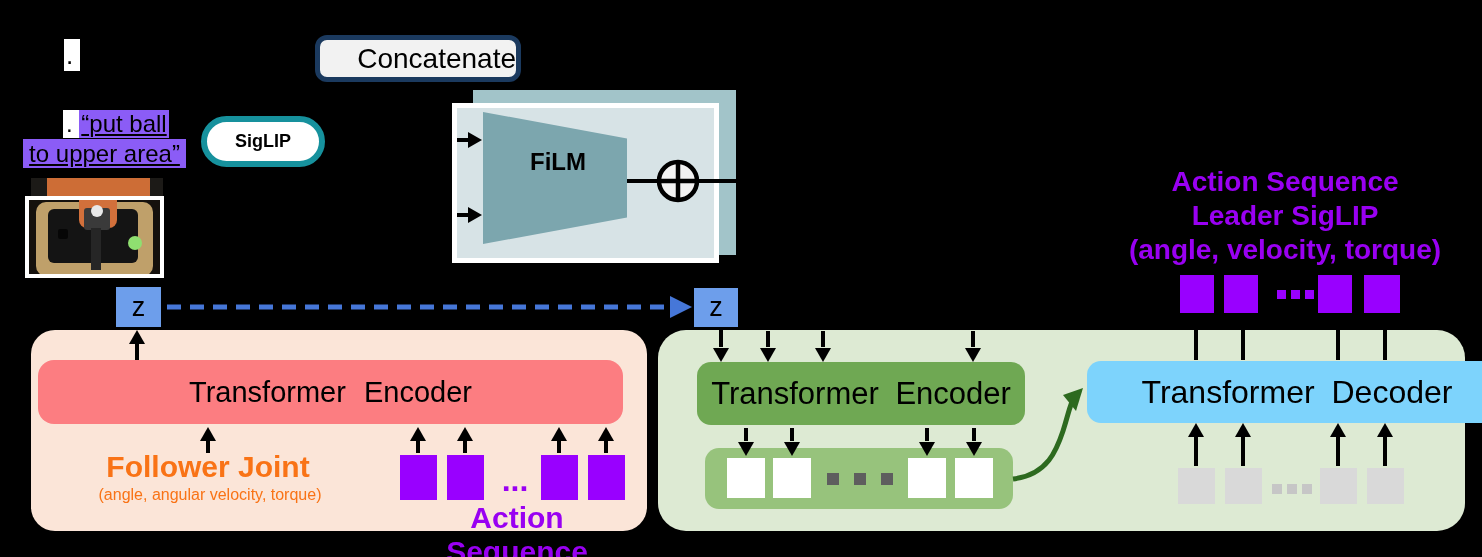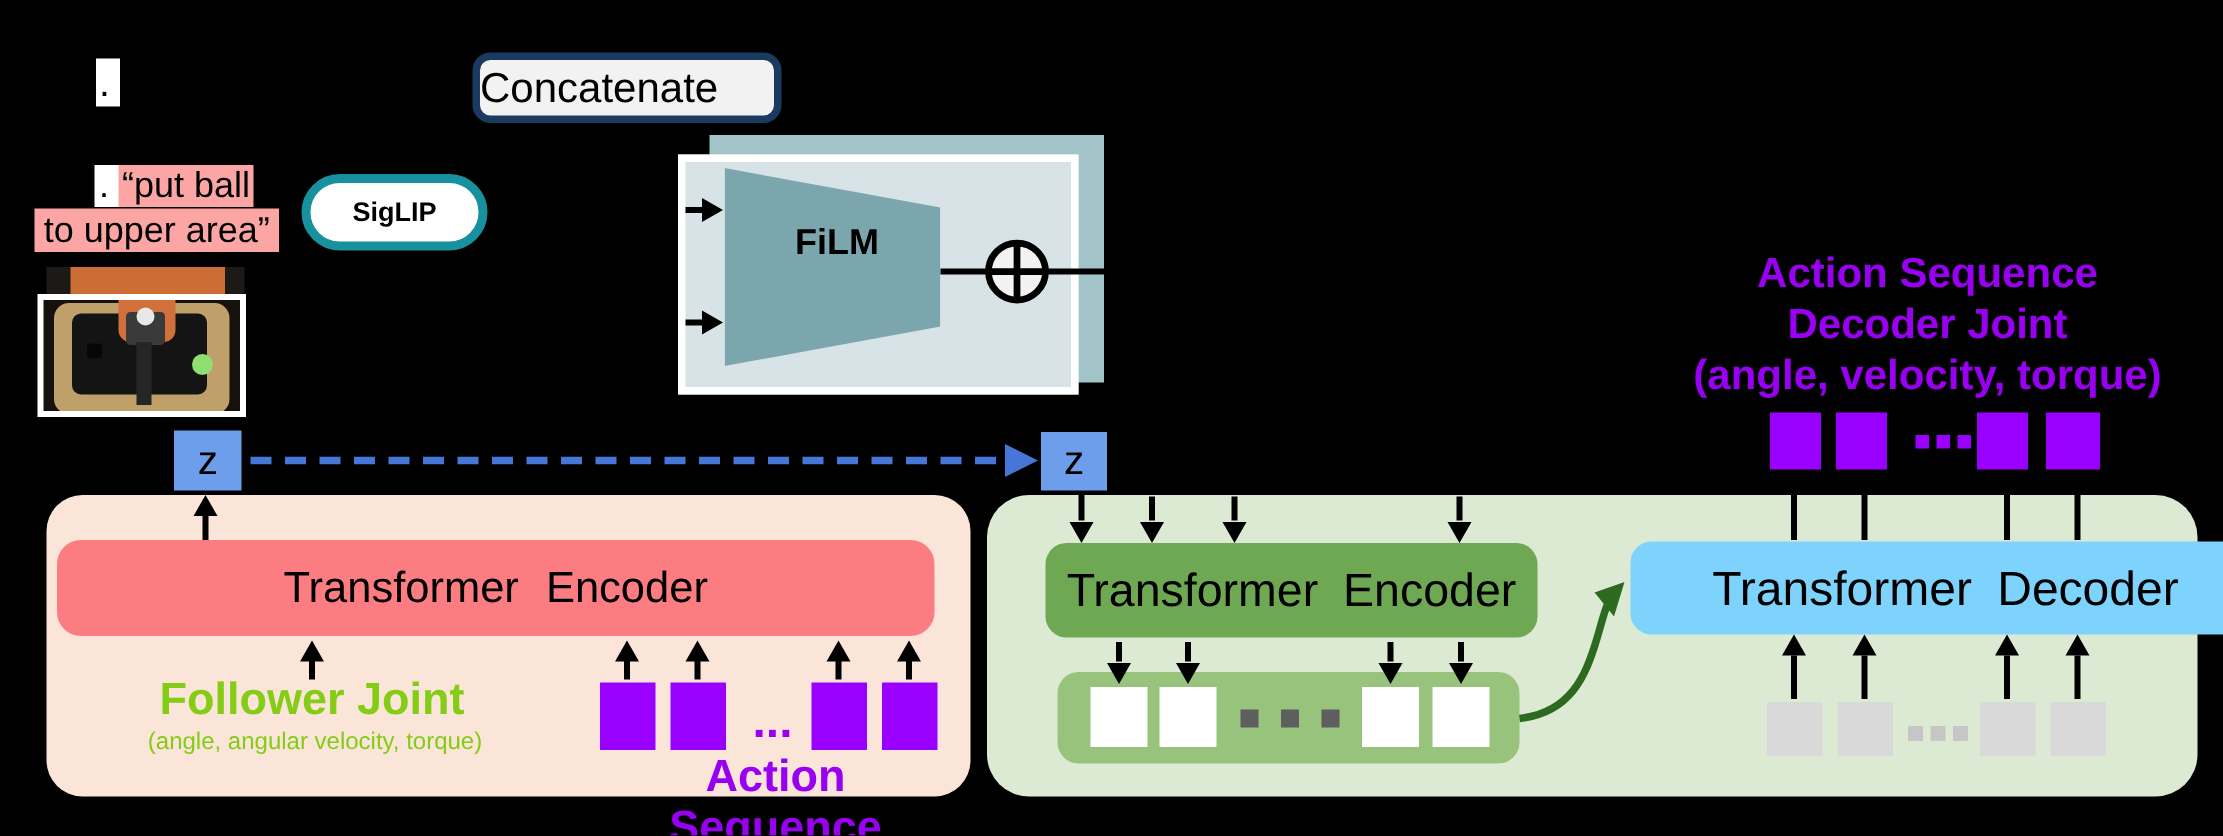--- a/index.html
+++ b/index.html
@@ -1,26 +1,26 @@
 <!DOCTYPE html>
 <html><head>
 <meta charset="utf-8">
 <style>
   html,body{margin:0;padding:0;background:#000;}
   .stage{position:relative;width:1482px;height:557px;background:#000;overflow:hidden;
          font-family:"Liberation Sans", sans-serif;}
   
   .chip{position:absolute;display:flex;align-items:flex-end;color:#000;}
-  .hl{background:#fca5a5;}
+  .hl{background:#8b5cf6;text-decoration:underline;}
   .white-chip{background:#ffffff;}
   .quote-line{font-size:24px;line-height:28px;}
   
   .concat{position:absolute;left:315px;top:35px;width:206px;height:47px;box-sizing:border-box;
           background:#f2f2f2;border:5px solid #1b3a5f;border-radius:12px;
-          display:flex;align-items:center;justify-content:flex-start;font-size:28px;color:#000;}
+          display:flex;align-items:center;justify-content:flex-end;font-size:28px;color:#000;}
   .siglip{position:absolute;left:201px;top:116px;width:124px;height:51px;box-sizing:border-box;
           background:#ffffff;border:6px solid #16919d;border-radius:27px;
           display:flex;align-items:center;justify-content:center;font-size:18px;font-weight:bold;color:#000;}
   .film-back{position:absolute;left:473px;top:90px;width:263px;height:165px;background:#a2c4c9;z-index:1;}
   .film-front{position:absolute;left:452px;top:103px;width:267px;height:160px;box-sizing:border-box;
               background:#d7e3e6;border:5px solid #ffffff;z-index:2;}
   .film-trap{position:absolute;left:483px;top:112px;width:144px;height:132px;background:#7ca6ae;
              clip-path:polygon(0 0,100% 20%,100% 80%,0 100%);z-index:3;}
   .film-label{position:absolute;left:466px;top:147px;width:184px;z-index:6;text-align:center;
               font-size:24px;font-weight:bold;color:#000;line-height:30px;}
@@ -34,21 +34,21 @@
              display:flex;align-items:center;justify-content:center;font-size:31px;color:#000;word-spacing:8px;z-index:2;}
   .dec-green{position:absolute;left:1087px;top:361px;width:420px;height:62px;background:#7dd3fc;border-radius:14px;
              display:flex;align-items:center;justify-content:center;font-size:32px;color:#000;word-spacing:8px;z-index:2;}
   .token-strip{position:absolute;left:705px;top:448px;width:308px;height:61px;background:#97c37c;border-radius:14px;z-index:2;}
   .sq{position:absolute;z-index:3;}
   .sq-purple{background:#9900ff;}
   .sq-white{background:#ffffff;}
   .sq-gray{background:#d9d9d9;}
   .dot{position:absolute;z-index:3;}
   .ptext{color:#9900f2;font-weight:bold;position:absolute;text-align:center;z-index:3;}
-  .black-label{color:#84cc16;position:absolute;text-align:center;z-index:3;}
+  .black-label{color:#f97316;position:absolute;text-align:center;z-index:3;}
   
   .photo-back{position:absolute;left:31px;top:178px;width:132px;height:96px;background:#1c1a17;overflow:hidden;z-index:1;}
   .photo-back .orange-top{position:absolute;left:12%;top:0;width:78%;height:42%;background:#cd6d36;border-radius:0 0 18px 18px;}
   .photo-back .orange-right{position:absolute;left:72%;top:28%;width:28%;height:55%;background:#c96a35;border-radius:12px 0 0 12px;}
   .photo-front{position:absolute;left:25px;top:196px;width:139px;height:82px;box-sizing:border-box;
                border:4px solid #ffffff;background:#15110d;overflow:hidden;z-index:2;}
   .pf-wood{position:absolute;left:7px;top:2px;width:117px;height:74px;background:#bfa06a;border-radius:10px;}
   .pf-mat{position:absolute;left:19px;top:9px;width:90px;height:54px;background:#141414;border-radius:6px;}
   .pf-orange{position:absolute;left:50px;top:0px;width:38px;height:28px;background:#d2703b;border-radius:0 0 8px 8px;}
   .pf-grip{position:absolute;left:55px;top:8px;width:26px;height:22px;background:#3a3a3a;border-radius:3px;}
@@ -147,21 +147,21 @@
 
   <div class="sq sq-gray" style="left:1178px;top:468px;width:37px;height:36px;"></div>
   <div class="sq sq-gray" style="left:1225px;top:468px;width:37px;height:36px;"></div>
   <div class="dot" style="left:1272px;top:484px;width:10px;height:10px;background:#c6c6c6;"></div>
   <div class="dot" style="left:1287px;top:484px;width:10px;height:10px;background:#c6c6c6;"></div>
   <div class="dot" style="left:1302px;top:484px;width:10px;height:10px;background:#c6c6c6;"></div>
   <div class="sq sq-gray" style="left:1320px;top:468px;width:37px;height:36px;"></div>
   <div class="sq sq-gray" style="left:1367px;top:468px;width:37px;height:36px;"></div>
 
   <div class="ptext" style="left:1135px;top:166px;width:300px;font-size:28px;">Action Sequence</div>
-  <div class="ptext" style="left:1135px;top:200px;width:300px;font-size:28px;">Decoder Joint</div>
+  <div class="ptext" style="left:1135px;top:200px;width:300px;font-size:28px;">Leader SigLIP</div>
   <div class="ptext" style="left:1105px;top:234px;width:360px;font-size:28px;">(angle, velocity, torque)</div>
   <div class="sq sq-purple" style="left:1180px;top:275px;width:34px;height:38px;"></div>
   <div class="sq sq-purple" style="left:1224px;top:275px;width:34px;height:38px;"></div>
   <div class="dot sq-purple" style="left:1277px;top:290px;width:9px;height:9px;"></div>
   <div class="dot sq-purple" style="left:1291px;top:290px;width:9px;height:9px;"></div>
   <div class="dot sq-purple" style="left:1305px;top:290px;width:9px;height:9px;"></div>
   <div class="sq sq-purple" style="left:1318px;top:275px;width:34px;height:38px;"></div>
   <div class="sq sq-purple" style="left:1364px;top:275px;width:36px;height:38px;"></div>
 
   <svg class="overlay" width="1482" height="557" viewBox="0 0 1482 557">

